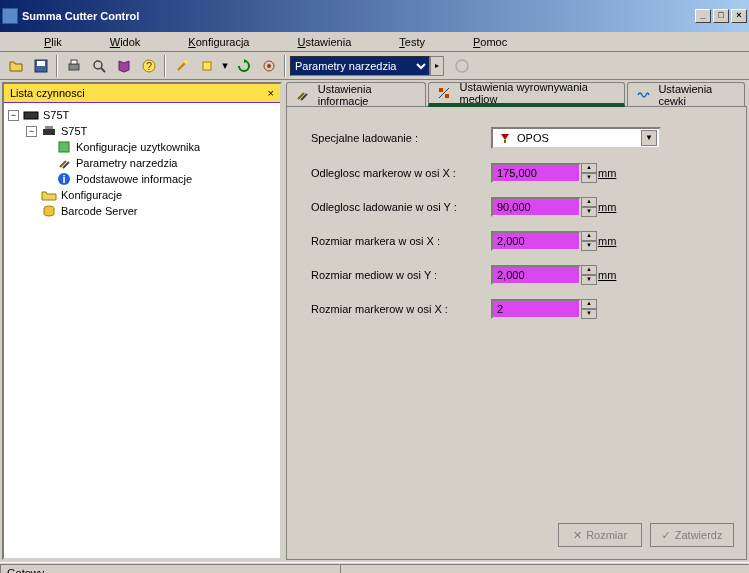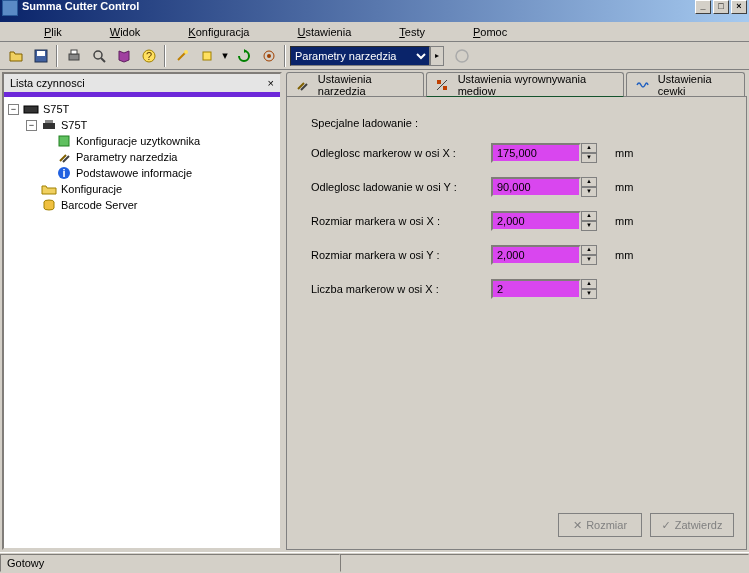--- a/index.html
+++ b/index.html
@@ -1,56 +1,56 @@
 <!DOCTYPE html>
 <html><head>
 <meta charset="utf-8">
 <style>
 * { box-sizing: border-box; margin: 0; padding: 0; font-family: Tahoma, sans-serif; font-size: 11px; }
 body { background: #d4d0c8; width: 749px; height: 573px; overflow: hidden; }
 
-.titlebar { background: linear-gradient(to right, #0a246a, #a6caf0); height: 22px; display: flex; padding: 0 2px; color: white; font-weight: bold; }
+.titlebar { background: linear-gradient(to right, #0a246a, #a6caf0); height: 22px; display: flex; align-items: center; padding: 16px 2px; color: white; font-weight: bold; }
 .titlebar .app-icon { width: 16px; height: 16px; background: #5a8ac6; margin-right: 4px; border: 1px solid #2a5a9a; }
 .titlebar .title { flex: 1; }
 .titlebar .win-btns { display: flex; gap: 2px; }
 .titlebar .win-btn { width: 16px; height: 14px; background: #d4d0c8; border: 1px solid #fff; border-right-color: #404040; border-bottom-color: #404040; text-align: center; line-height: 10px; color: #000; font-weight: bold; font-size: 9px; cursor: pointer; }
 
 .menubar { background: #d4d0c8; height: 20px; display: flex; align-items: center; padding: 0 4px; border-bottom: 1px solid #808080; }
 .menu-item { padding: 2px 8px; cursor: pointer; margin-left: 32px; }
 .menu-item u { text-decoration: underline; }
 
 .toolbar { background: #d4d0c8; height: 28px; display: flex; align-items: center; padding: 2px 4px; border-bottom: 1px solid #808080; gap: 2px; }
 .tool-btn { width: 23px; height: 22px; border: 1px solid #d4d0c8; display: flex; align-items: center; justify-content: center; cursor: pointer; }
 .tool-sep { width: 2px; height: 22px; border-left: 1px solid #808080; border-right: 1px solid #fff; margin: 0 2px; }
 .tool-combo { display: flex; align-items: center; }
 .tool-combo select { background: #0a246a; color: #fff; border: 1px inset #808080; height: 20px; width: 140px; font-size: 11px; }
 
 .main { display: flex; height: 482px; }
 .left-panel { width: 280px; border: 2px inset #d4d0c8; background: #fff; margin: 2px; display: flex; flex-direction: column; }
-.left-header { background: #e5e5e5; padding: 3px 6px; display: flex; justify-content: space-between; align-items: center; border-bottom: 5px solid #6d28d9; }
+.left-header { background: #fde047; padding: 3px 6px; display: flex; justify-content: space-between; align-items: center; border-bottom: 1px solid #6d28d9; }
 .left-header .close-x { cursor: pointer; font-family: Arial; }
 .tree { padding: 4px; flex: 1; overflow: auto; }
 .tree-node { display: flex; align-items: center; padding: 1px 0; cursor: pointer; white-space: nowrap; }
 .tree-node.indent1 { padding-left: 18px; }
 .tree-node.indent2 { padding-left: 48px; }
 .tree-toggle { width: 11px; height: 11px; border: 1px solid #808080; text-align: center; line-height: 9px; font-size: 9px; margin-right: 4px; background: #fff; }
 .tree-icon { width: 16px; height: 14px; margin-right: 4px; display: inline-flex; align-items: center; justify-content: center; }
 
 .right-panel { flex: 1; margin: 2px; display: flex; flex-direction: column; }
 .tabs { display: flex; height: 24px; }
 .tab { border: 1px solid #808080; border-bottom: none; background: #d4d0c8; padding: 3px 8px; display: flex; align-items: center; gap: 4px; cursor: pointer; margin-right: 2px; border-top-left-radius: 3px; border-top-right-radius: 3px; position: relative; }
-.tab.active { background: #d4d0c8; z-index: 2; border-bottom: 1px solid #14532d; margin-bottom: -1px; }
+.tab.active { background: #d4d0c8; z-index: 2; border-bottom: 4px solid #14532d; margin-bottom: -1px; }
 .tab-content { border: 1px solid #808080; background: #d4d0c8; flex: 1; padding: 20px 24px; position: relative; }
 
 .form-row { display: flex; align-items: center; margin-bottom: 14px; }
 .form-label { width: 180px; }
 .form-input { width: 90px; height: 20px; border: 2px inset #d4d0c8; background: #d946ef; padding: 0 4px; font-size: 11px; }
 .spinner { width: 16px; height: 20px; display: flex; flex-direction: column; }
 .spinner-btn { flex: 1; border: 1px solid #808080; background: #d4d0c8; font-size: 6px; text-align: center; cursor: pointer; }
-.unit { margin-left: 18px; }
+.unit { margin-left: 1px; text-decoration: underline; }
 .dropdown { width: 170px; height: 22px; border: 2px inset #d4d0c8; background: #fff; display: flex; align-items: center; padding: 0 4px; position: relative; }
 .dropdown-arrow { position: absolute; right: 2px; width: 16px; height: 16px; background: #d4d0c8; border: 1px solid #808080; text-align: center; line-height: 14px; font-size: 8px; cursor: pointer; }
 
 .bottom-btns { position: absolute; bottom: 12px; right: 12px; display: flex; gap: 8px; }
 .btn { width: 84px; height: 24px; border: 1px solid #808080; background: #d4d0c8; display: flex; align-items: center; justify-content: center; gap: 4px; cursor: pointer; color: #808080; }
 .icon-btn { position: absolute; bottom: 12px; left: 280px; width: 28px; height: 24px; border: 1px solid #808080; background: #d4d0c8; display: flex; align-items: center; justify-content: center; cursor: pointer; }
 
 .statusbar { height: 20px; border-top: 1px solid #fff; background: #d4d0c8; display: flex; align-items: flex-end; }
 .status-cell { border: 1px inset #d4d0c8; padding: 1px 6px; height: 18px; display: flex; align-items: center; }
 .status-cell.left { width: 340px; }
@@ -230,21 +230,21 @@
 
   <div class="right-panel">
     <div class="tabs">
       <div class="tab">
         <span class="tree-icon">
             <svg width="14" height="14">
               <line x1="3" y1="11" x2="9" y2="5" stroke="#806000" stroke-width="2"></line>
               <line x1="6" y1="12" x2="12" y2="6" stroke="#404040" stroke-width="2"></line>
             </svg>
           </span>
-        <span>Ustawienia narzedzia</span>
+        <span>Ustawienia informacje</span>
       </div>
       <div class="tab active">
         <span class="tree-icon">
             <svg width="14" height="14">
               <rect x="2" y="2" width="4" height="4" fill="#c04000"></rect>
               <rect x="8" y="8" width="4" height="4" fill="#c04000"></rect>
               <line x1="2" y1="12" x2="12" y2="2" stroke="#404040"></line>
             </svg>
           </span>
         <span>Ustawienia wyrownywania mediow</span>
@@ -255,20 +255,30 @@
               <path d="M2 7 Q4 3 6 7 Q8 11 10 7 Q12 3 13 7" fill="none" stroke="#2060c0" stroke-width="1.5"></path>
             </svg>
           </span>
         <span>Ustawienia cewki</span>
       </div>
     </div>
     <div class="tab-content">
 
       <div class="form-row">
         <div class="form-label">Specjalne ladowanie :</div>
+        <div class="dropdown">
+          <span class="tree-icon">
+              <svg width="12" height="12">
+                <path d="M2 2 L10 2 L6 8 Z" fill="#c00000"></path>
+                <rect x="5" y="8" width="2" height="3" fill="#806000"></rect>
+              </svg>
+            </span>
+          <span>OPOS</span>
+          <div class="dropdown-arrow">▼</div>
+        </div>
       </div>
 
       <div class="form-row">
         <div class="form-label">Odleglosc markerow w osi X  :</div>
         <input class="form-input" value="175,000" style="">
         <div class="spinner">
             <div class="spinner-btn">▲</div>
             <div class="spinner-btn">▼</div>
           </div>
         <span class="unit">mm</span>
@@ -288,31 +298,31 @@
         <div class="form-label">Rozmiar markera w osi X :</div>
         <input class="form-input" value="2,000" style="">
         <div class="spinner">
             <div class="spinner-btn">▲</div>
             <div class="spinner-btn">▼</div>
           </div>
         <span class="unit">mm</span>
       </div>
 
       <div class="form-row">
-        <div class="form-label">Rozmiar markera w osi Y :</div>
+        <div class="form-label">Rozmiar mediow w osi Y :</div>
         <input class="form-input" value="2,000" style="">
         <div class="spinner">
             <div class="spinner-btn">▲</div>
             <div class="spinner-btn">▼</div>
           </div>
         <span class="unit">mm</span>
       </div>
 
       <div class="form-row">
-        <div class="form-label">Liczba markerow w osi X :</div>
+        <div class="form-label">Rozmiar markerow w osi X :</div>
         <input class="form-input" value="2" style="">
         <div class="spinner">
             <div class="spinner-btn">▲</div>
             <div class="spinner-btn">▼</div>
           </div>
       </div>
 
       <div class="icon-btn">
           <svg width="16" height="16">
             <path d="M3 8 L8 3 L8 6 L13 6 L13 10 L8 10 L8 13 Z" fill="#40a040" stroke="#206020"></path>

